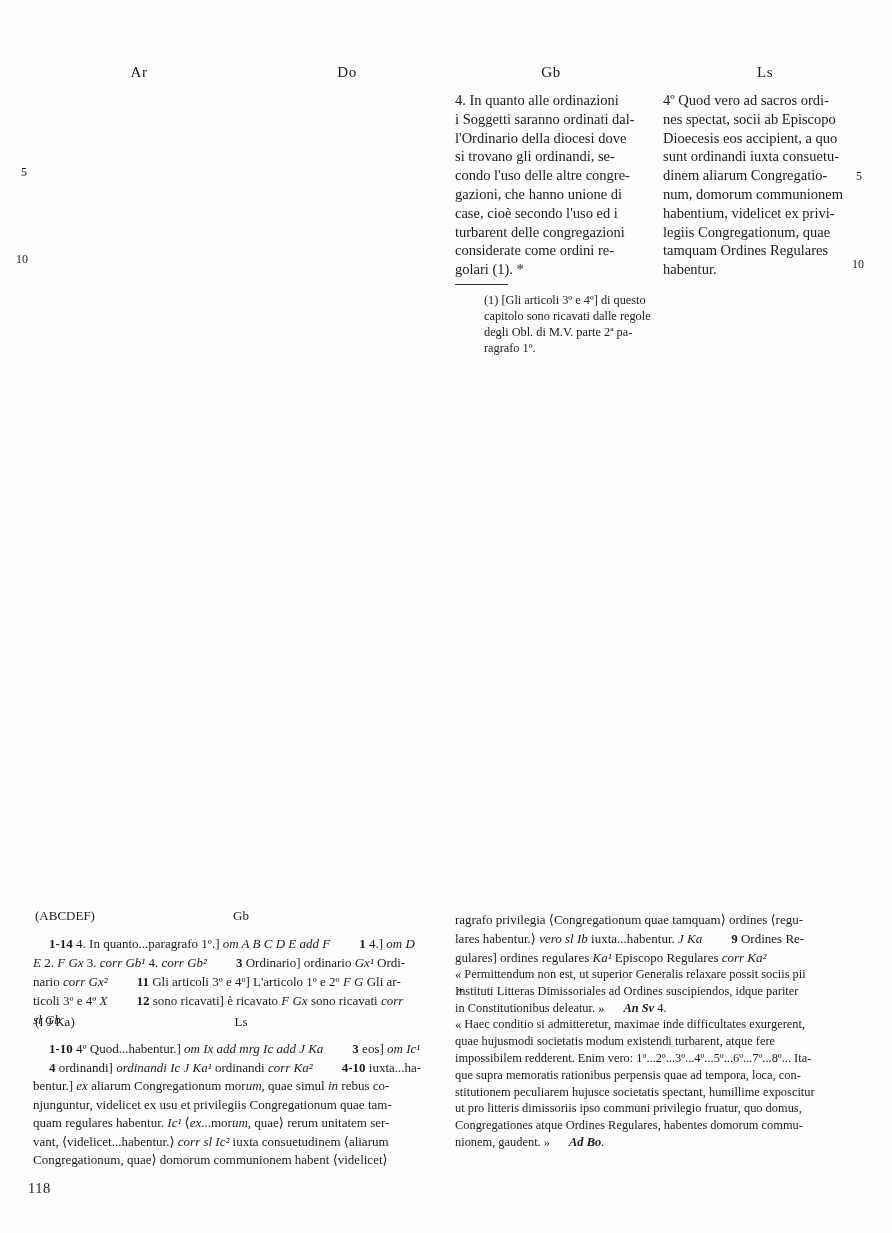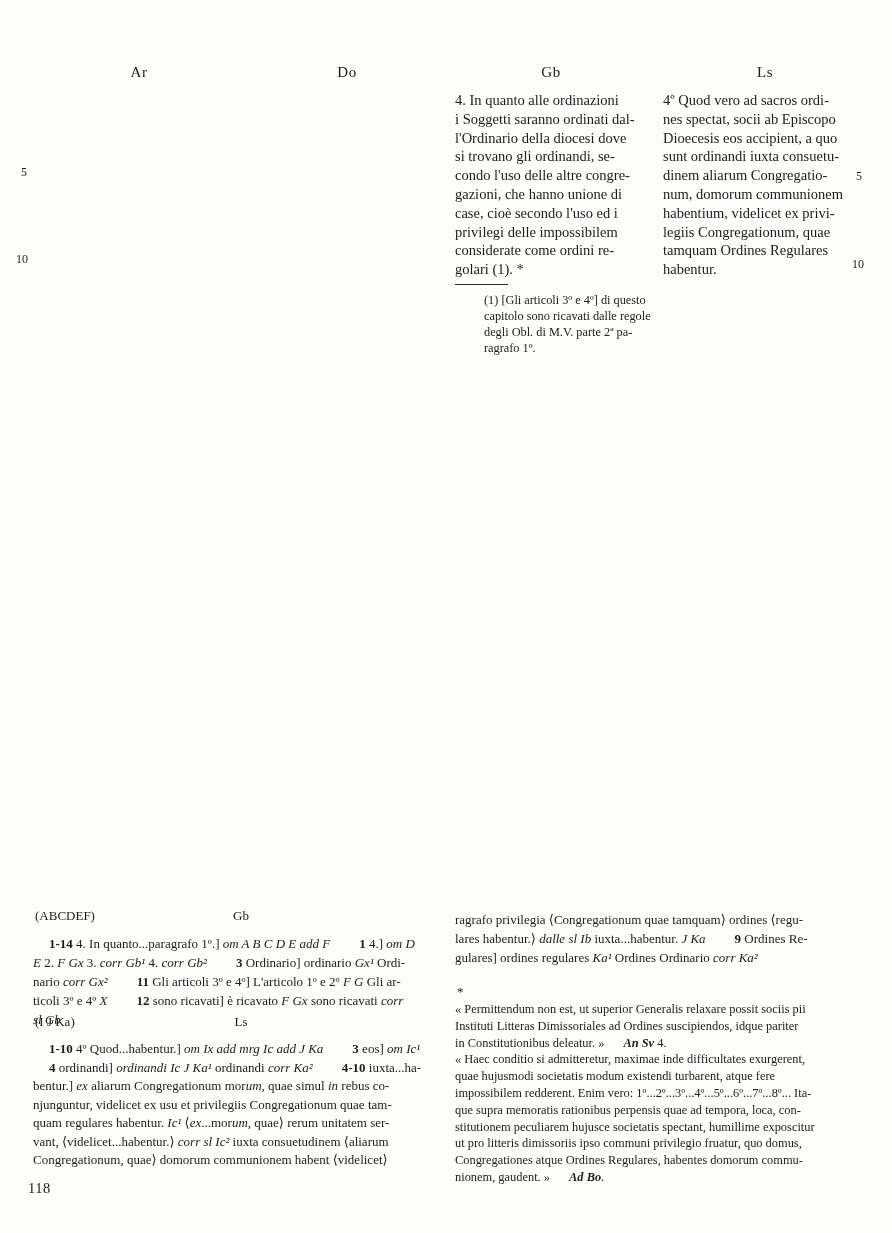--- a/index.html
+++ b/index.html
@@ -49,21 +49,21 @@
   <div class="abs lineno" style="left:852px;top:257px;">10</div>
 
   <div class="abs maincol lines" style="left:455px;top:91px;width:202px;">
       <div class="line">4. In quanto alle ordinazioni</div>
       <div class="line">i Soggetti saranno ordinati dal-</div>
       <div class="line">l'Ordinario della diocesi dove</div>
       <div class="line">si trovano gli ordinandi, se-</div>
       <div class="line">condo l'uso delle altre congre-</div>
       <div class="line">gazioni, che hanno unione di</div>
       <div class="line">case, cioè secondo l'uso ed i</div>
-      <div class="line">privilegi delle impossibilem</div>
+      <div class="line">turbarent delle congregazioni</div>
       <div class="line">considerate come ordini re-</div>
       <div class="line">golari (1). *</div>
     </div>
 
   <div class="abs maincol lines" style="left:663px;top:91px;width:197px;">
       <div class="line">4º Quod vero ad sacros ordi-</div>
       <div class="line">nes spectat, socii ab Episcopo</div>
       <div class="line">Dioecesis eos accipient, a quo</div>
       <div class="line">sunt ordinandi iuxta consuetu-</div>
       <div class="line">dinem aliarum Congregatio-</div>
@@ -107,26 +107,26 @@
         <div class="line"><span>bentur.] </span><span class="i">ex</span><span> aliarum Congregationum mor</span><span class="i">um</span><span>, quae simul </span><span class="i">in</span><span> rebus co-</span></div>
         <div class="line"><span>njunguntur, videlicet ex usu et privilegiis Congregationum quae tam-</span></div>
         <div class="line"><span>quam regulares habentur. </span><span class="i">Ic¹</span><span> ⟨</span><span class="i">ex</span><span>...mor</span><span class="i">um</span><span>, quae⟩ rerum unitatem ser-</span></div>
         <div class="line"><span>vant, ⟨videlicet...habentur.⟩ </span><span class="i">corr sl Ic²</span><span> iuxta consuetudinem ⟨aliarum</span></div>
         <div class="line"><span>Congregationum, quae⟩ domorum communionem habent ⟨videlicet⟩</span></div>
       </div>
   </div>
 
   <div class="abs rightapp lines" style="left:455px;top:910px;width:428px;">
       <div class="line"><span>ragrafo privilegia ⟨Congregationum quae tamquam⟩ ordines ⟨regu-</span></div>
-      <div class="line"><span>lares habentur.⟩ </span><span class="i">dalle sl Ib</span><span> iuxta...habentur. </span><span class="i">J Ka</span><span class="g"> </span><span class="b">9</span><span> Ordines Re-</span></div>
-      <div class="line"><span>gulares] ordines regulares </span><span class="i">Ka¹</span><span> Ordines Ordinario </span><span class="i">corr Ka²</span></div>
+      <div class="line"><span>lares habentur.⟩ </span><span class="i">vero sl Ib</span><span> iuxta...habentur. </span><span class="i">J Ka</span><span class="g"> </span><span class="b">9</span><span> Ordines Re-</span></div>
+      <div class="line"><span>gulares] ordines regulares </span><span class="i">Ka¹</span><span> Episcopo Regulares </span><span class="i">corr Ka²</span></div>
     </div>
 
   <div class="abs star" style="left:457px;top:984px;">*</div>
-  <div class="abs rightfn lines" style="left:455px;top:1001px;width:430px;">
+  <div class="abs rightfn lines" style="left:455px;top:966px;width:430px;">
       <div class="line"><span>« Permittendum non est, ut superior Generalis relaxare possit sociis pii</span></div>
       <div class="line"><span>Instituti Litteras Dimissoriales ad Ordines suscipiendos, idque pariter</span></div>
       <div class="line"><span>in Constitutionibus deleatur. » </span><span class="b i">An Sv</span><span> 4.</span></div>
       <div class="line"><span>« Haec conditio si admitteretur, maximae inde difficultates exurgerent,</span></div>
       <div class="line"><span>quae hujusmodi societatis modum existendi turbarent, atque fere</span></div>
       <div class="line"><span>impossibilem redderent. Enim vero: 1º...2º...3º...4º...5º...6º...7º...8º... Ita-</span></div>
       <div class="line"><span>que supra memoratis rationibus perpensis quae ad tempora, loca, con-</span></div>
       <div class="line"><span>stitutionem peculiarem hujusce societatis spectant, humillime exposcitur</span></div>
       <div class="line"><span>ut pro litteris dimissoriis ipso communi privilegio fruatur, quo domus,</span></div>
       <div class="line"><span>Congregationes atque Ordines Regulares, habentes domorum commu-</span></div>

